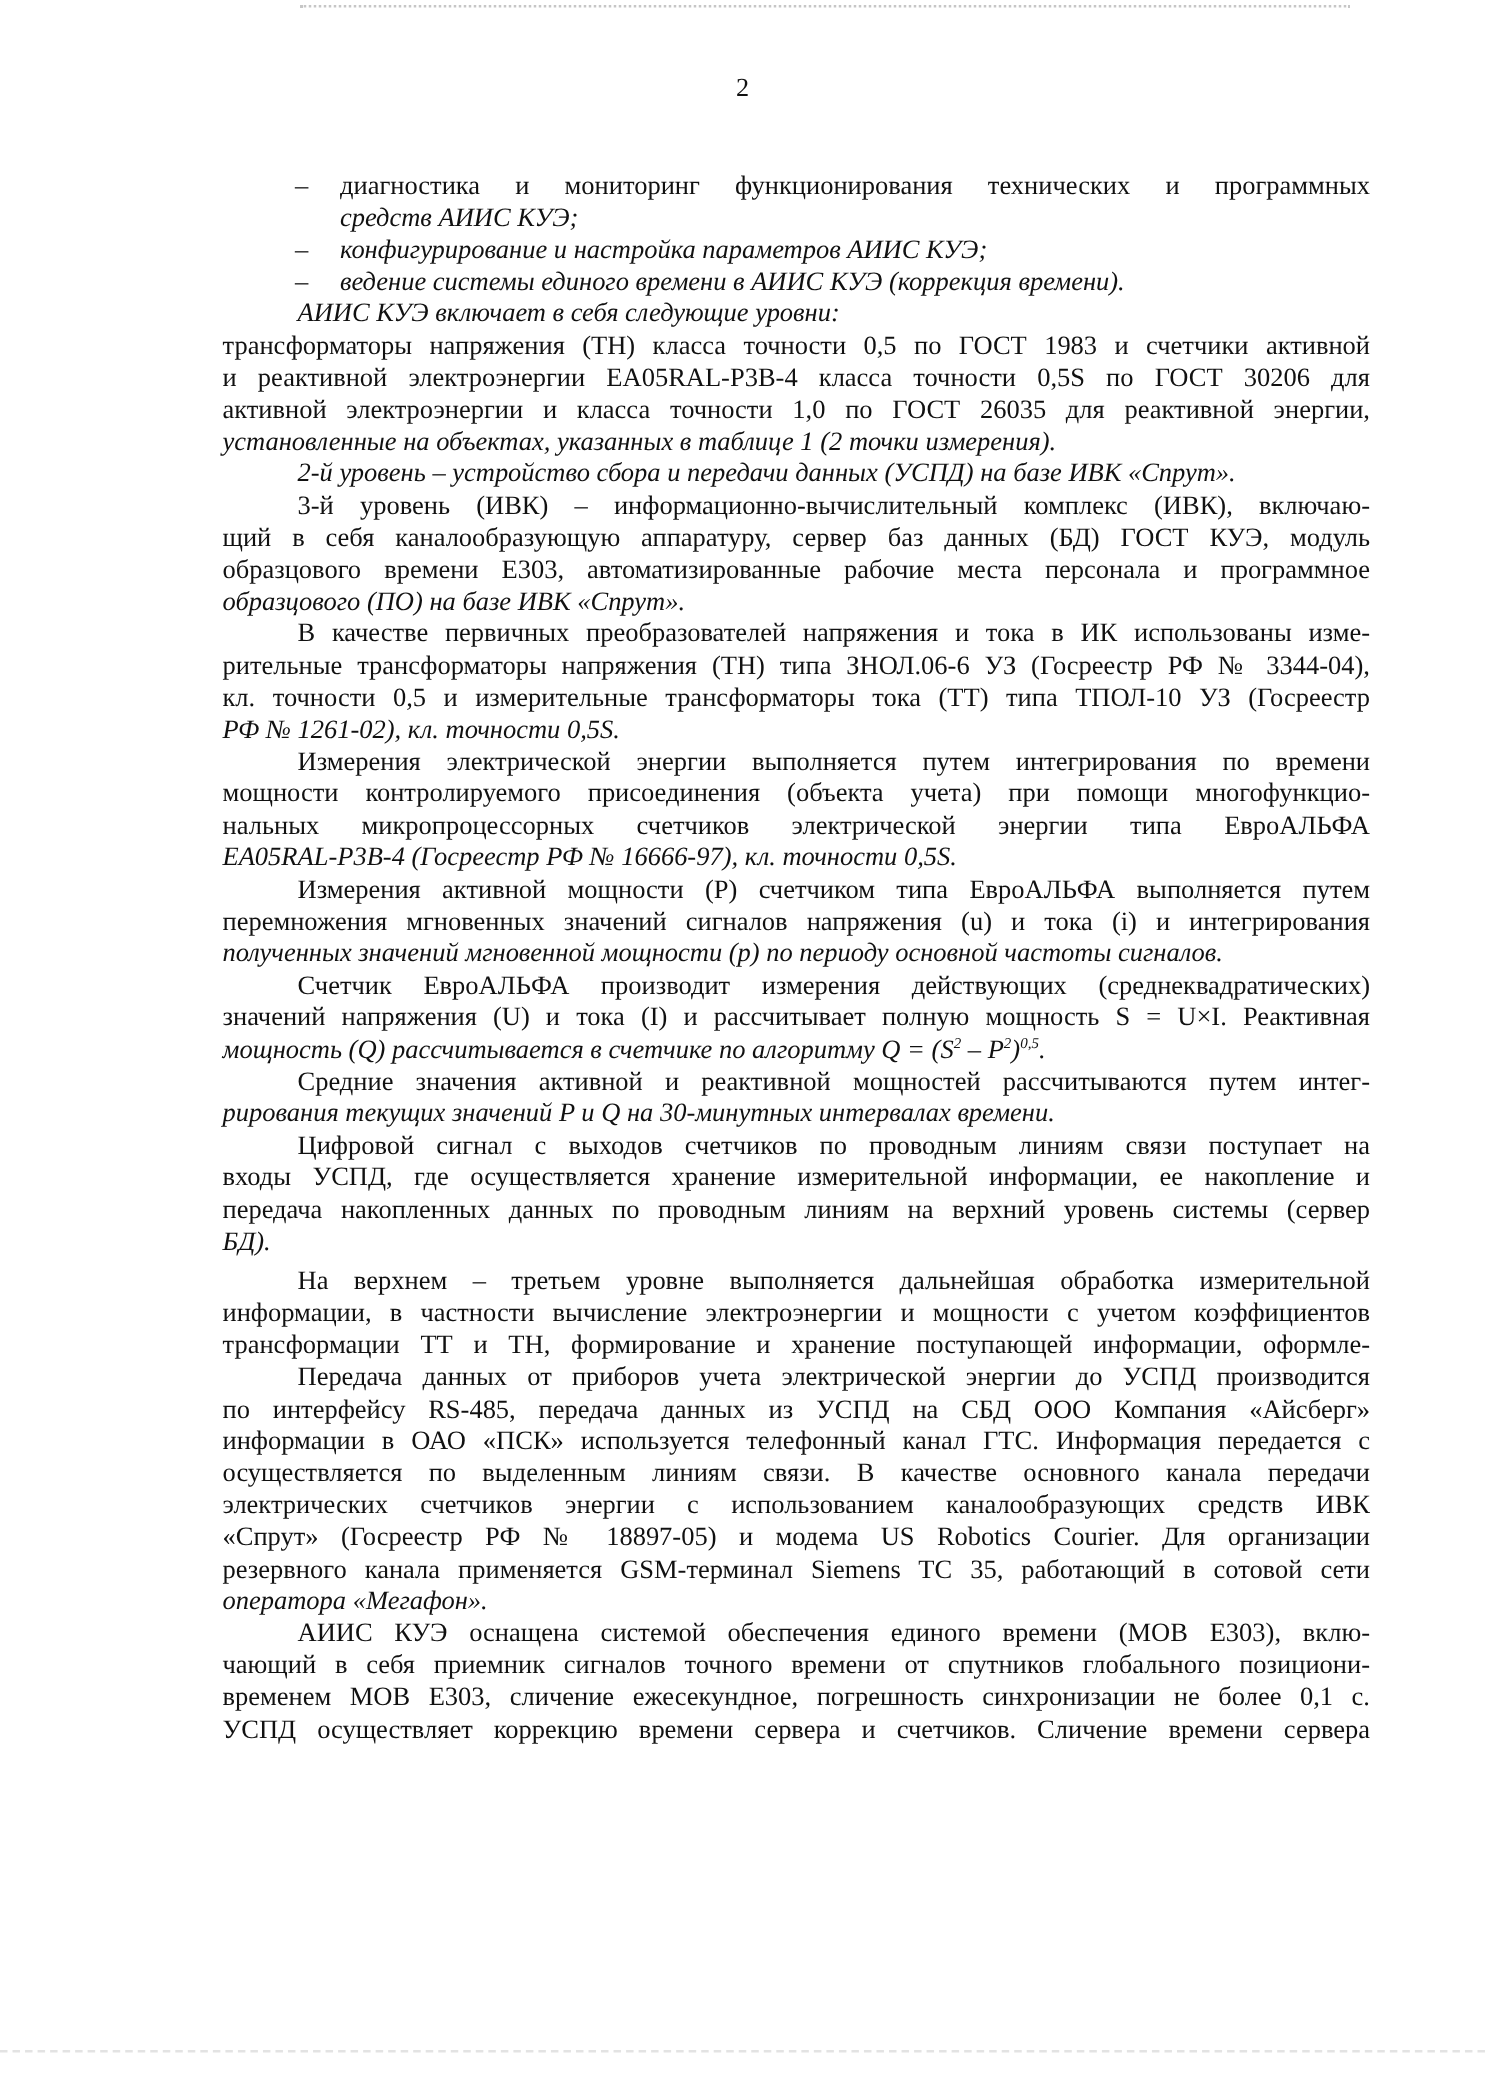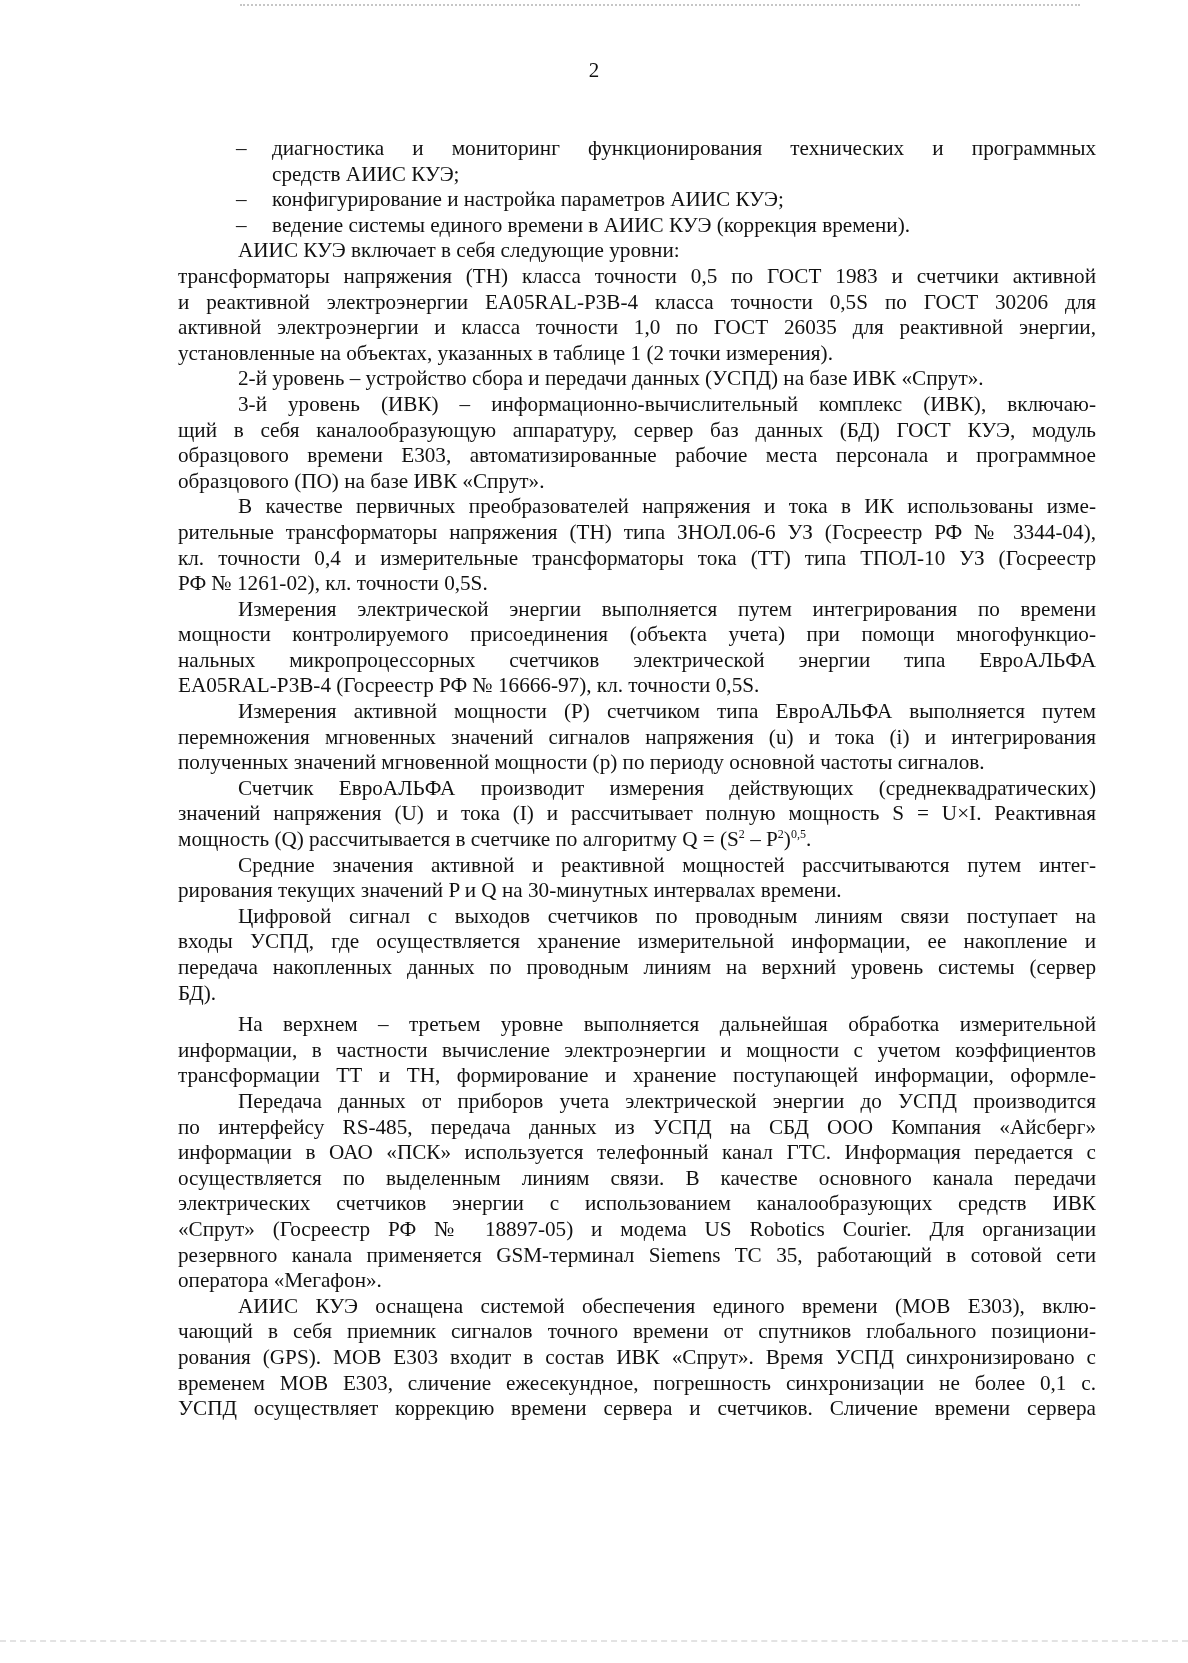--- a/index.html
+++ b/index.html
@@ -7,21 +7,21 @@
          font-family: "Liberation Serif", "DejaVu Serif", serif; color: #111; }
   .scan-top { position: absolute; left: 240px; top: 4px; width: 840px; height: 6px;
               border-top: 2px dotted #b8b8b8; opacity: .8; }
   .scan-bottom { position: absolute; left: 0; top: 1640px; width: 1188px; height: 4px;
                  border-top: 2px dashed #c8c8c8; opacity: .5; }
   .page-num { position: absolute; left: 0; width: 1188px; top: 58px; text-align: center;
               font-size: 21px; }
   .content { position: absolute; left: 178px; top: 136px; width: 918px; }
   .line { font-size: 21.2px; line-height: 25.6px; height: 25.6px; white-space: nowrap;
           text-align: justify; text-align-last: justify; overflow: visible; }
-  .line.last { text-align-last: left; }
+  .line.last { text-align-last: left; font-style: italic; }
   .line.i1 { padding-left: 60px; }
   .line.bullet { padding-left: 28px; position: relative; }
   .line.bullet .dash { position: absolute; left: 66px; }
   .line.bcont { padding-left: 94px; }
   .gap { height: 6px; }
   sup { font-size: 12px; vertical-align: 8px; line-height: 0; }
 </style>
 </head>
 <body>
 
@@ -53,21 +53,21 @@
 
   <div class="line i1 last">2-й уровень – устройство сбора и передачи данных (УСПД) на базе ИВК «Спрут».</div>
 
   <div class="line i1">3-й уровень (ИВК) – информационно-вычислительный комплекс (ИВК), включаю-</div>
   <div class="line">щий в себя каналообразующую аппаратуру, сервер баз данных (БД) ГОСТ КУЭ, модуль</div>
   <div class="line">образцового времени Е303, автоматизированные рабочие места персонала и программное</div>
   <div class="line last">образцового (ПО) на базе ИВК «Спрут».</div>
 
   <div class="line i1">В качестве первичных преобразователей напряжения и тока в ИК использованы изме-</div>
   <div class="line">рительные трансформаторы напряжения (ТН) типа ЗНОЛ.06-6 УЗ (Госреестр РФ № 3344-04),</div>
-  <div class="line">кл. точности 0,4 и измерительные трансформаторы тока (ТТ) типа ТПОЛ-10 УЗ (Госреестр</div>
+  <div class="line">кл. точности 0,5 и измерительные трансформаторы тока (ТТ) типа ТПОЛ-10 УЗ (Госреестр</div>
   <div class="line last">РФ № 1261-02), кл. точности 0,5S.</div>
 
   <div class="line i1">Измерения электрической энергии выполняется путем интегрирования по времени</div>
   <div class="line">мощности контролируемого присоединения (объекта учета) при помощи многофункцио-</div>
   <div class="line">нальных микропроцессорных счетчиков электрической энергии типа ЕвроАЛЬФА</div>
   <div class="line last">ЕА05RAL-P3B-4 (Госреестр РФ № 16666-97), кл. точности 0,5S.</div>
 
   <div class="line i1">Измерения активной мощности (Р) счетчиком типа ЕвроАЛЬФА выполняется путем</div>
   <div class="line">перемножения мгновенных значений сигналов напряжения (u) и тока (i) и интегрирования</div>
   <div class="line last">полученных значений мгновенной мощности (p) по периоду основной частоты сигналов.</div>
@@ -93,18 +93,17 @@
   <div class="line">по интерфейсу RS-485, передача данных из УСПД на СБД ООО Компания «Айсберг»</div>
   <div class="line">информации в ОАО «ПСК» используется телефонный канал ГТС. Информация передается с</div>
   <div class="line">осуществляется по выделенным линиям связи. В качестве основного канала передачи</div>
   <div class="line">электрических счетчиков энергии с использованием каналообразующих средств ИВК</div>
   <div class="line">«Спрут» (Госреестр РФ № 18897-05) и модема US Robotics Courier. Для организации</div>
   <div class="line">резервного канала применяется GSM-терминал Siemens TC 35, работающий в сотовой сети</div>
   <div class="line last">оператора «Мегафон».</div>
 
   <div class="line i1">АИИС КУЭ оснащена системой обеспечения единого времени (МОВ Е303), вклю-</div>
   <div class="line">чающий в себя приемник сигналов точного времени от спутников глобального позициони-</div>
-  <div class="line">рования (GPS). МОВ Е303 входит в состав ИВК «Спрут». Время УСПД синхронизировано с</div>
   <div class="line">временем МОВ Е303, сличение ежесекундное, погрешность синхронизации не более 0,1 с.</div>
   <div class="line">УСПД осуществляет коррекцию времени сервера и счетчиков. Сличение времени сервера</div>
 </div>
 
 <div class="scan-bottom"></div>
 
 </body></html>

